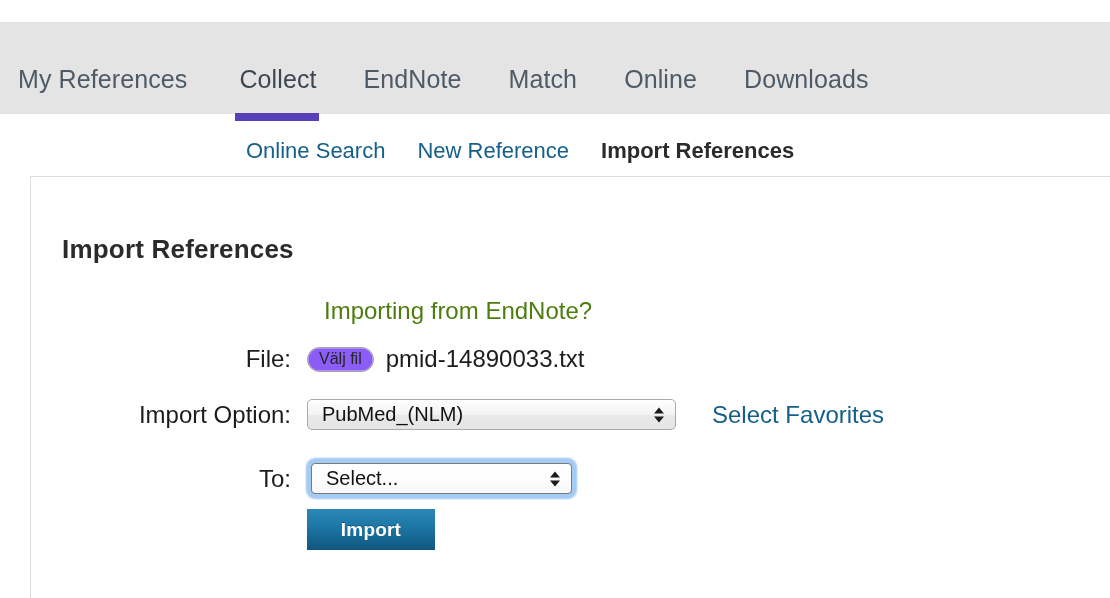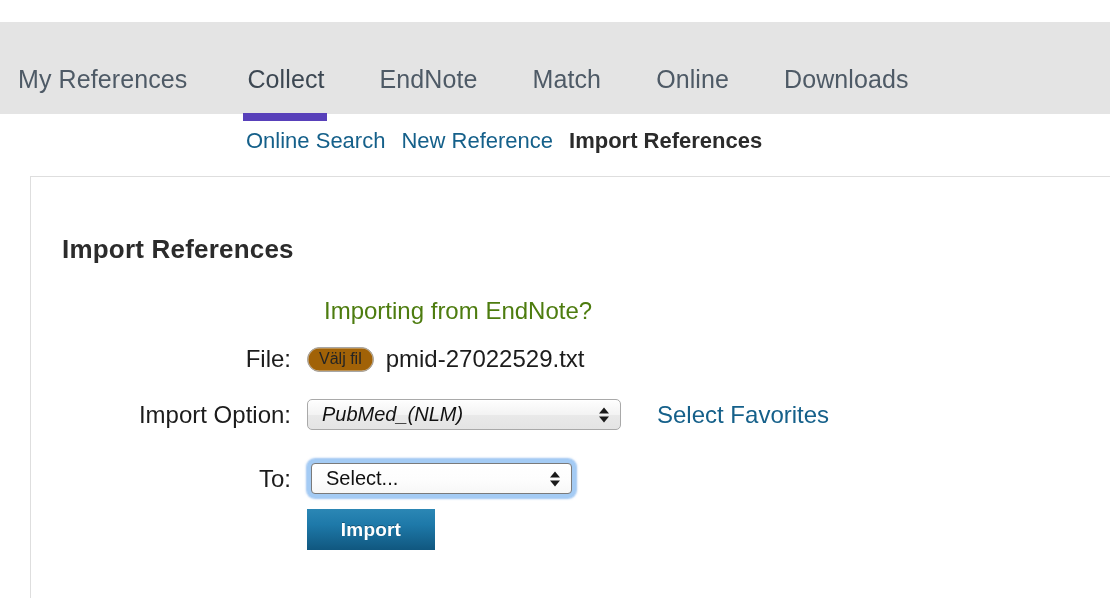--- a/index.html
+++ b/index.html
@@ -24,21 +24,21 @@
     width: 1110px;
     height: 92px;
     background: #e4e4e4;
   }
   .nav-list {
     display: flex;
     align-items: flex-start;
     height: 100%;
     padding-left: 18px;
     padding-top: 42px;
-    gap: 8px;
+    gap: 0;
   }
   .nav-item {
     position: relative;
     font-size: 25px;
     color: #4e5a66;
     padding: 0 22px 0 0;
     margin-right: 25px;
     line-height: 30px;
     white-space: nowrap;
     cursor: pointer;
@@ -56,23 +56,23 @@
   }
 
   
   #sub-nav {
     position: absolute;
     left: 0;
     top: 128px;
     width: 1110px;
     height: 36px;
     display: flex;
-    align-items: flex-start;
+    align-items: flex-end;
     padding-left: 246px;
-    gap: 16px;
+    gap: 32px;
   }
   .subnav-item {
     font-size: 22px;
     color: #15608a;
     cursor: pointer;
     white-space: nowrap;
     line-height: 26px;
   }
   .subnav-item.active {
     color: #2b2b2b;
@@ -133,21 +133,21 @@
   #row-to     { top: 282px; }
   #row-import { top: 332px; }
 
   
   .file-chooser-btn {
     display: inline-flex;
     align-items: center;
     justify-content: center;
     height: 25px;
     padding: 0 11px;
-    background: #a16207;
+    background: #8b5cf6;
     border: 1px solid #a6a6a6;
     border-radius: 13px;
     font-size: 16px;
     color: #242424;
     font-family: "Liberation Sans", sans-serif;
     cursor: pointer;
     white-space: nowrap;
     box-shadow: 0 0 0 .5px rgba(255,255,255,.6) inset;
     text-align: right;
   }
@@ -171,21 +171,21 @@
     background: linear-gradient(to bottom, #fefefe 0%, #f3f3f3 50%, #e9e9e9 51%, #e4e4e4 100%);
     border: 1px solid #a9a9a9;
     border-radius: 5px;
     padding: 0 30px 0 14px;
     font-size: 20px;
     color: #111111;
     white-space: nowrap;
     cursor: pointer;
     box-shadow: 0 1px 0 rgba(255,255,255,.85) inset;
   }
-  #select-import-option .select-box { width: 314px; font-style: italic; }
+  #select-import-option .select-box { width: 369px; }
   #select-to { padding: 4px; border-radius: 8px; }
   #select-to.focused {
     background: rgba(90,160,235,.55);
     box-shadow: 0 0 2px 1px rgba(80,150,230,.55);
   }
   #select-to .select-box {
     width: 261px;
     background: linear-gradient(to bottom, #ffffff 0%, #fdfdfd 55%, #f7f7f7 100%);
     border: 1px solid #7a7a7a;
     border-radius: 4px;
@@ -282,21 +282,21 @@
 
 <div id="content-card">
 
   <div id="page-title">Import References</div>
 
   <div id="endnote-link">Importing from EndNote?</div>
 
   <div class="form-row" id="row-file">
     <div class="form-label">File:</div>
     <button class="file-chooser-btn">Välj fil</button>
-    <span class="file-name">pmid-27022529.txt</span>
+    <span class="file-name">pmid-14890033.txt</span>
   </div>
 
   <div class="form-row" id="row-option">
     <div class="form-label">Import Option:</div>
     <div class="select-wrap" id="select-import-option">
       <div class="select-box">
         <span>PubMed_(NLM)</span>
         <span class="stepper-arrows">
           <span class="arrow-up"></span>
           <span class="arrow-down"></span>

